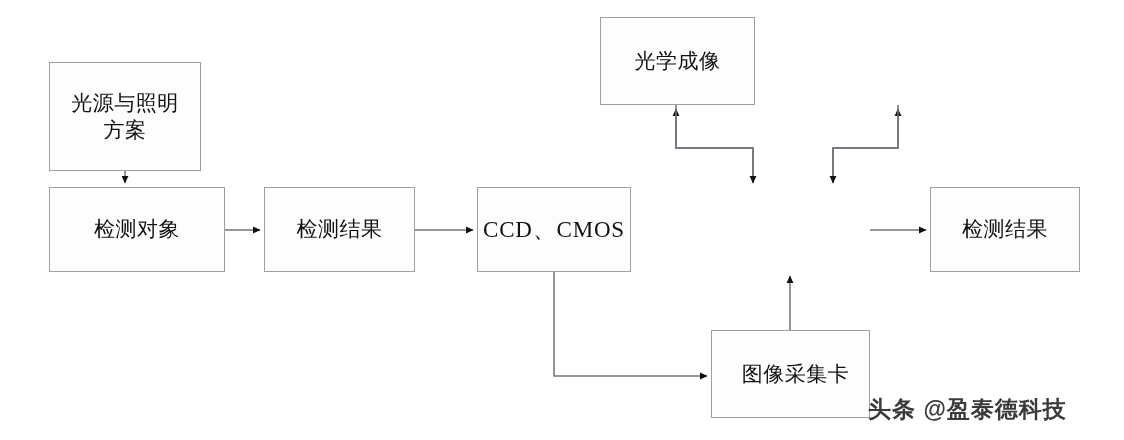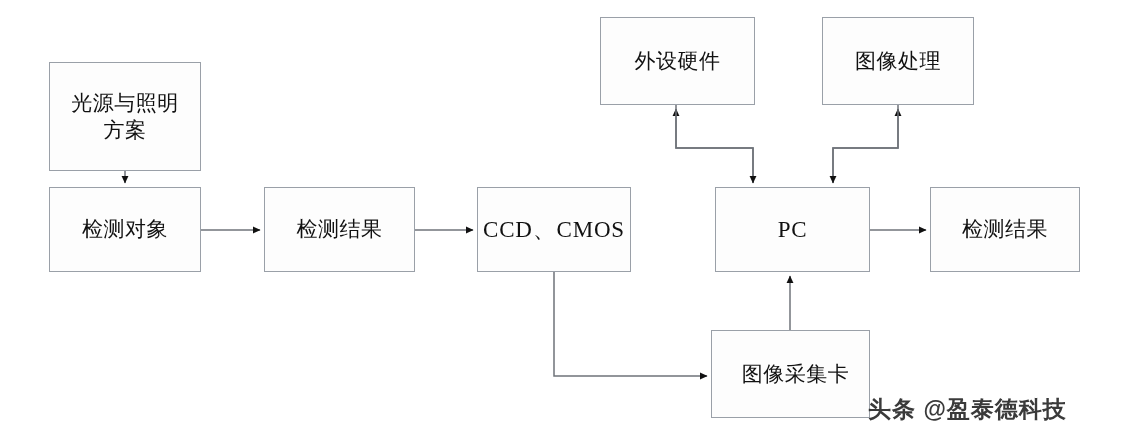--- a/index.html
+++ b/index.html
@@ -90,24 +90,22 @@
       <path d="M833,183 L833,148 L898,148 L898,109"></path>
 
       <path d="M898,105 L898,148 L833,148 L833,183"></path>
 
       <path d="M870,230 L926,230"></path>
     </g>
   </svg>
 
   <div class="node cjk" style="left: 49px; top: 62px; width: 152px; height: 109px; border-color: rgb(154, 160, 168); background: rgb(253, 253, 253); color: rgb(17, 17, 17);">光源与照明
 方案</div>
-  <div class="node cjk" style="left: 49px; top: 187px; width: 152px; height: 85px; border-color: rgb(154, 160, 168); background: rgb(253, 253, 253); color: rgb(17, 17, 17);">检测对象</div>
+  <div class="node cjk" style="left: 49px; top: 187px; width: 176px; height: 85px; border-color: rgb(154, 160, 168); background: rgb(253, 253, 253); color: rgb(17, 17, 17);">检测对象</div>
   <div class="node cjk" style="left: 264px; top: 187px; width: 151px; height: 85px; border-color: rgb(154, 160, 168); background: rgb(253, 253, 253); color: rgb(17, 17, 17);">检测结果</div>
   <div class="node latin" style="left: 477px; top: 187px; width: 154px; height: 85px; border-color: rgb(154, 160, 168); background: rgb(253, 253, 253); color: rgb(17, 17, 17);">CCD、CMOS</div>
-  <div class="node latin" style="left: 715px; top: 187px; width: 155px; height: 85px; border-color: rgb(154, 160, 168); background: rgb(253, 253, 253); color: rgb(17, 17, 17);">PC</div>
   <div class="node cjk" style="left: 930px; top: 187px; width: 150px; height: 85px; border-color: rgb(154, 160, 168); background: rgb(253, 253, 253); color: rgb(17, 17, 17);">检测结果</div>
-  <div class="node cjk" style="left: 600px; top: 17px; width: 155px; height: 88px; border-color: rgb(154, 160, 168); background: rgb(253, 253, 253); color: rgb(17, 17, 17);">外设硬件</div>
-  <div class="node cjk" style="left: 822px; top: 17px; width: 152px; height: 88px; border-color: rgb(154, 160, 168); background: rgb(253, 253, 253); color: rgb(17, 17, 17);">图像处理</div>
+  <div class="node cjk" style="left: 600px; top: 17px; width: 155px; height: 88px; border-color: rgb(154, 160, 168); background: rgb(253, 253, 253); color: rgb(17, 17, 17);">光学成像</div>
   <div class="node cjk" style="left: 711px; top: 330px; width: 159px; height: 88px; border-color: rgb(154, 160, 168); background: rgb(253, 253, 253); color: rgb(17, 17, 17); padding-left: 10px;">图像采集卡</div>
 
   <div class="watermark" style="left: 868px; top: 394px;">头条 @盈泰德科技</div>
 
 </div>
 
 </body></html>

